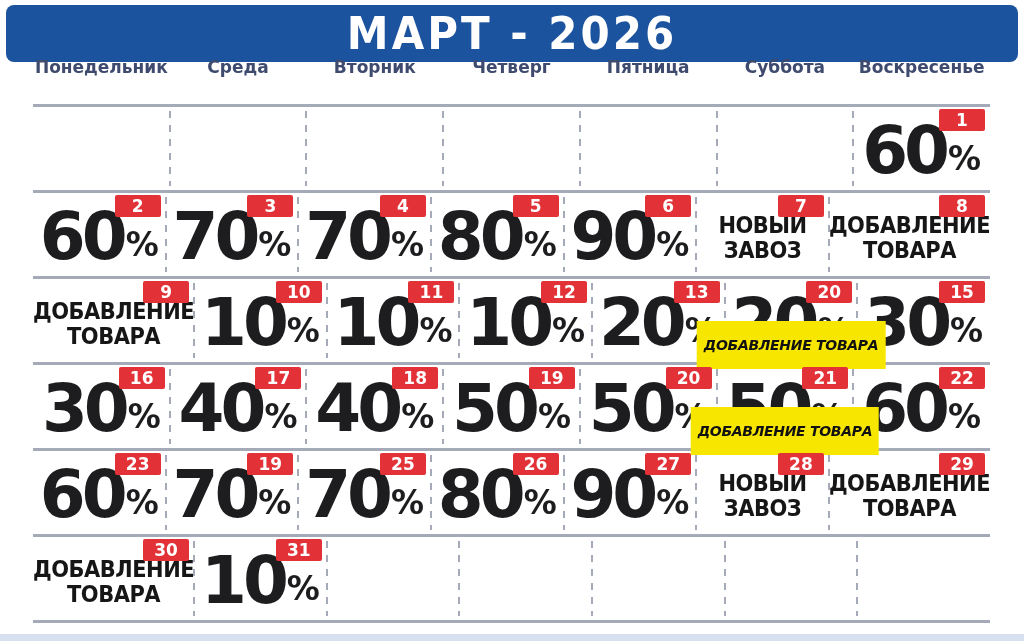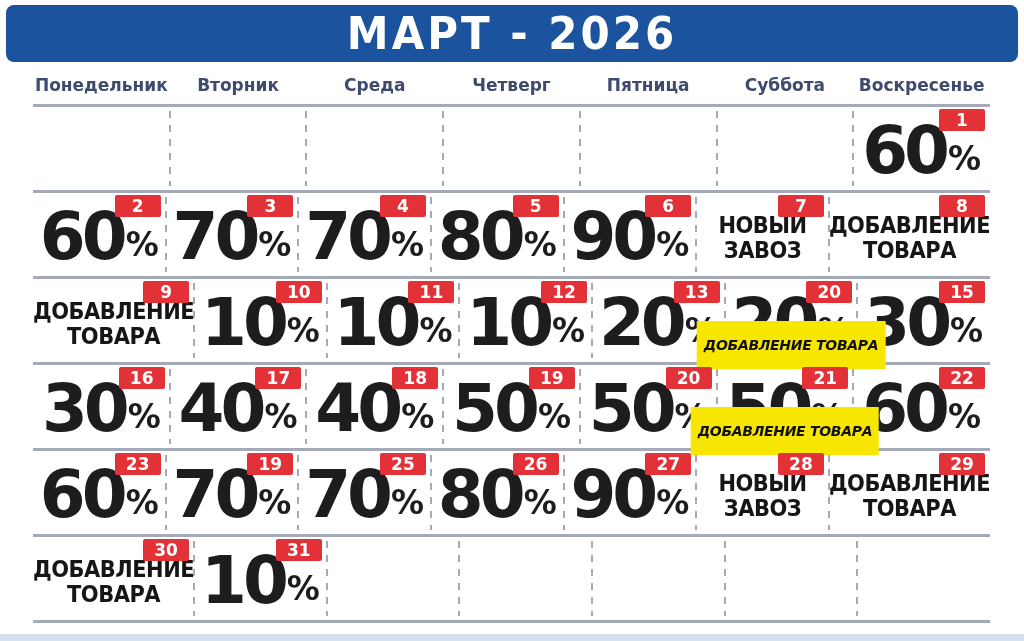--- a/index.html
+++ b/index.html
@@ -12,21 +12,21 @@
     position:absolute;left:6px;right:6px;top:5px;height:57px;
     background:var(--header-blue,#1b539e);
     border-radius:8px;
     display:flex;align-items:center;justify-content:center;
   }
   .title{
     color:#ffffff;font-size:42px;font-weight:bold;letter-spacing:3px;
     transform:scaleY(1.05);
   }
   .weekday-row{
-    position:absolute;left:33px;width:957px;top:71px;height:28px;
+    position:absolute;left:33px;width:957px;top:53px;height:28px;
     display:grid;grid-template-columns:repeat(7,1fr);
   }
   .weekday{
     display:flex;align-items:center;justify-content:center;
     color:var(--weekday-text,#3e4a6e);font-weight:bold;font-size:17px;
   }
   .grid{position:absolute;left:33px;width:957px;top:104px;}
   .week{
     display:grid;grid-template-columns:repeat(7,1fr);
     height:83px;border-top:3px solid var(--grid-gray,#a5aab8);
@@ -65,22 +65,22 @@
 </style>
 </head>
 <body>
 
 <div class="titlebar">
   <div class="title">МАРТ - 2026</div>
 </div>
 
 <div class="weekday-row">
     <div class="weekday">Понедельник</div>
+    <div class="weekday">Среда</div>
     <div class="weekday">Вторник</div>
-    <div class="weekday">Среда</div>
     <div class="weekday">Четверг</div>
     <div class="weekday">Пятница</div>
     <div class="weekday">Суббота</div>
     <div class="weekday">Воскресенье</div>
   </div>
 
 <div class="grid">
     <div class="week">
       <div class="cell"></div>
       <div class="cell"></div>

